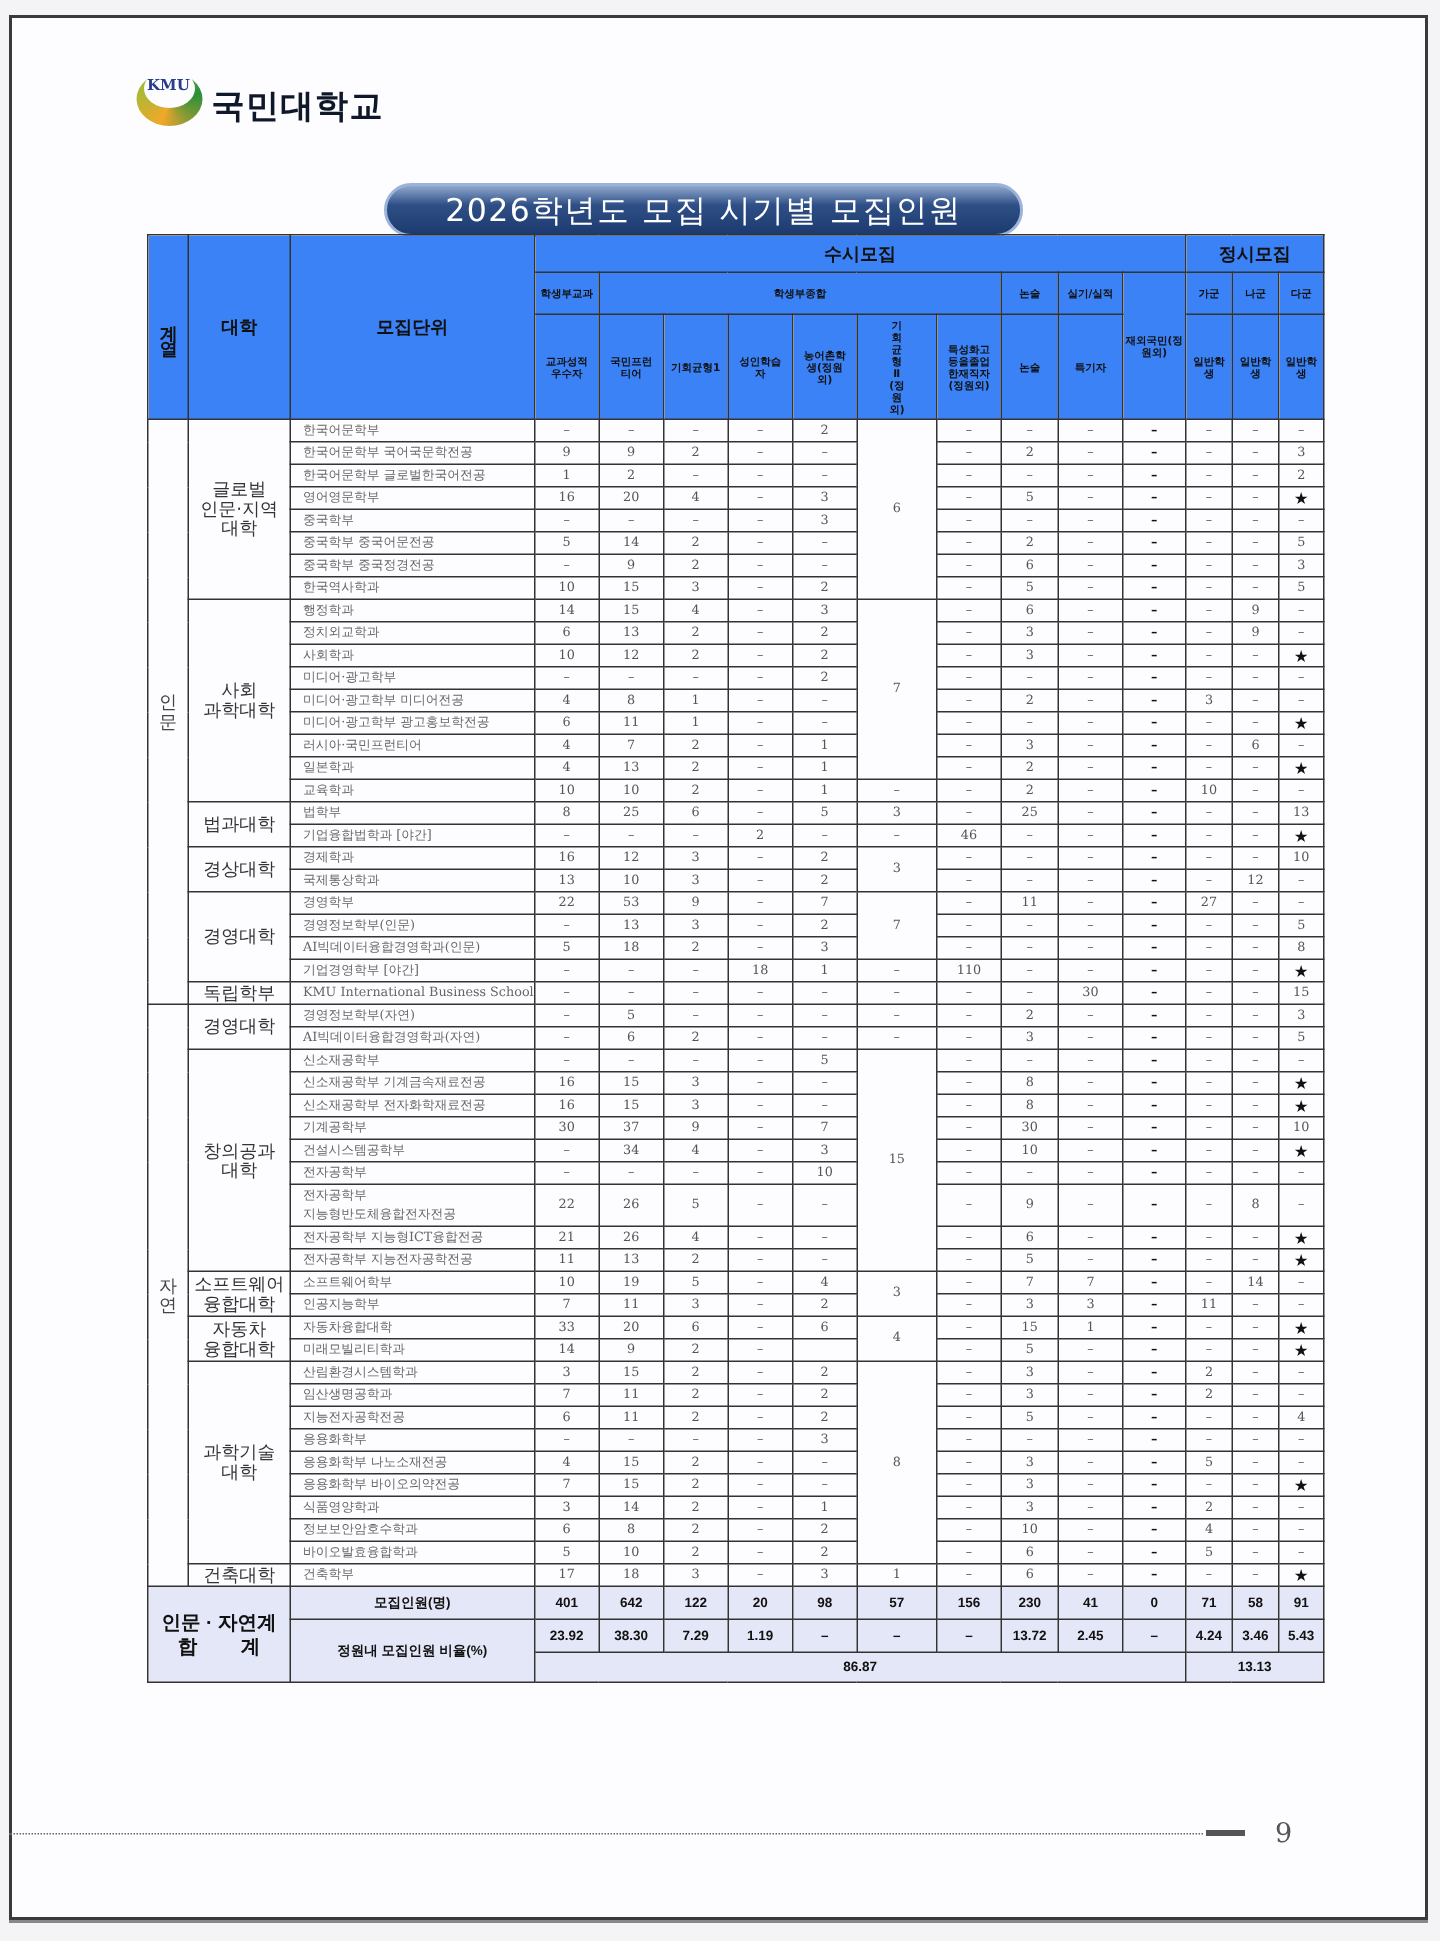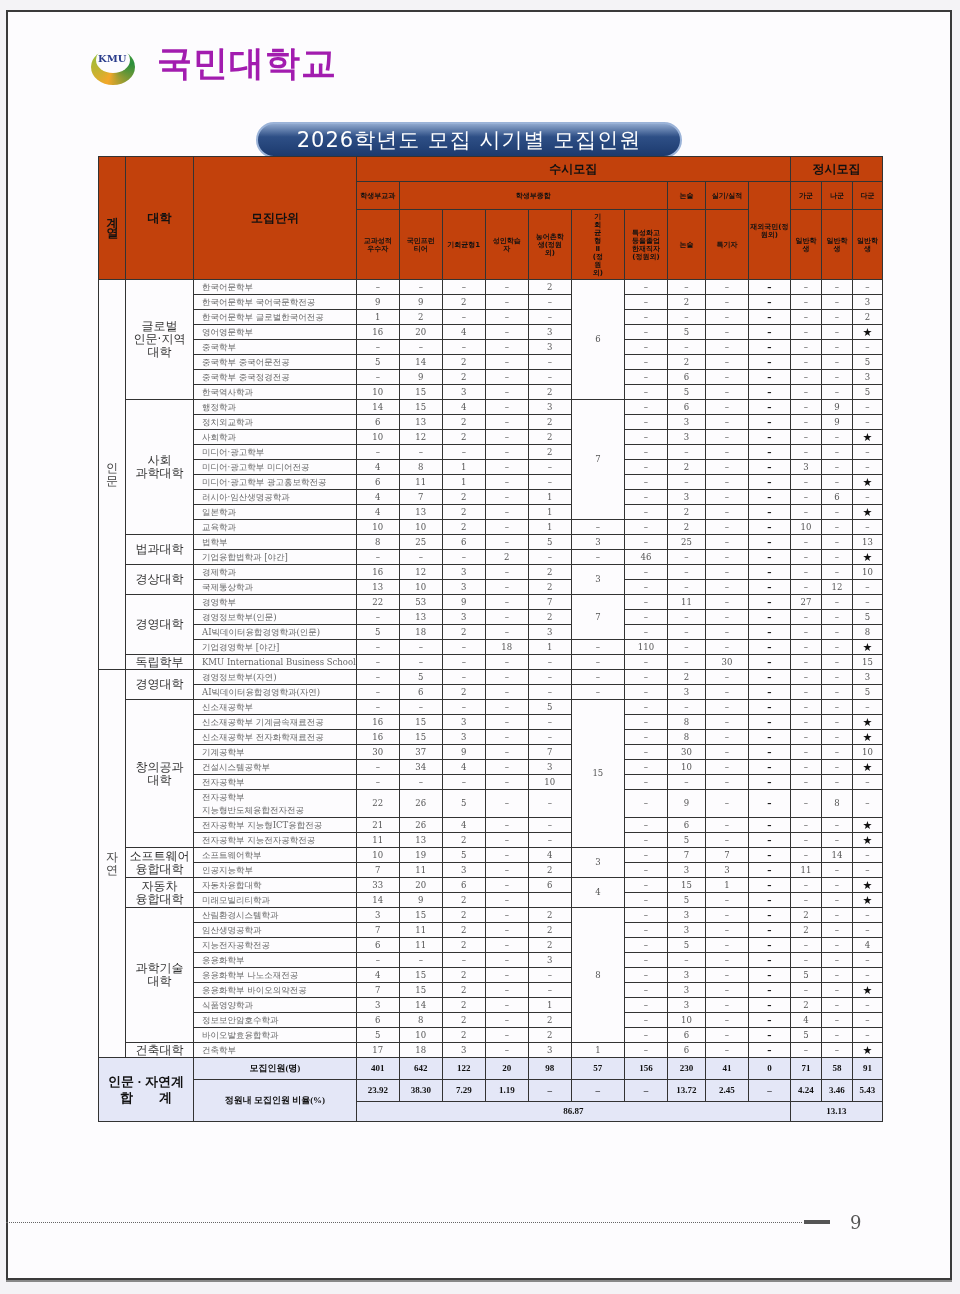--- a/index.html
+++ b/index.html
@@ -4,35 +4,35 @@
 <style>
   html,body{margin:0;padding:0;}
   body{width:960px;height:1294px;background:#f4f3f6;position:relative;overflow:hidden;font-family:"DejaVu Serif",serif;}
   .page{position:absolute;left:6px;top:10px;width:942px;height:1266px;background:#fdfcfe;border:2px solid #3a3a3a;box-shadow:0 2px 0 #888;}
   .logo{position:absolute;left:89px;top:40px;display:flex;align-items:flex-end;}
   .logo-mark{width:48px;height:46px;position:relative;}
   .logo-mark .swirl{position:absolute;left:2px;top:8px;width:44px;height:36px;border-radius:50%;
      background:conic-gradient(from 200deg,#f3a72a,#8fc13a,#2c8f3c,#f3a72a);}
   .logo-mark .inner{position:absolute;left:7px;top:6px;width:34px;height:26px;border-radius:50%;background:#fdfcfe;}
   .logo-mark .kmu{position:absolute;left:9px;top:12px;font-family:"DejaVu Serif",serif;font-size:10px;color:#2a3d8c;font-weight:bold;}
-  .logo-text{font-family:"DejaVu Sans",sans-serif;font-weight:bold;font-size:35px;color:#a21caf;margin-left:20px;letter-spacing:1px;}
+  .logo-text{font-family:"DejaVu Sans",sans-serif;font-weight:bold;font-size:22px;color:#0f172a;margin-left:4px;letter-spacing:1px;}
   .title-banner{position:absolute;left:256px;top:122px;width:426px;height:36px;border-radius:18px;
      background:linear-gradient(180deg,#8ea7cd 0%,#2e4f86 40%,#1c3a6e 100%);border:2px solid #9bb3d8;box-sizing:border-box;
      display:flex;align-items:center;justify-content:center;color:#fff;font-family:"DejaVu Sans",sans-serif;font-size:21px;letter-spacing:1px;}
   table.main{position:absolute;left:98px;top:156px;border-collapse:collapse;font-size:8.5px;color:#555;table-layout:fixed;}
   table.main td{border:1px solid #333;text-align:center;padding:0;height:14px;line-height:13px;overflow:hidden;}
-  .hd{background:#c2410c;color:#111;font-weight:bold;font-family:"DejaVu Sans",sans-serif;}
+  .hd{background:#3b82f6;color:#111;font-weight:bold;font-family:"DejaVu Sans",sans-serif;}
   .hd.big{font-size:12px;}
   .hd.sm{font-size:7px;line-height:8px;}
   .unit{text-align:left !important;padding-left:8px !important;color:#666;white-space:nowrap;}
   .col{font-family:"DejaVu Sans",sans-serif;font-size:12px;color:#333;line-height:15px;}
   .series{font-family:"DejaVu Sans",sans-serif;font-size:12px;color:#444;line-height:16px;}
   .dash-b{font-weight:bold;color:#111;}
   .star{color:#111;font-size:11px;}
-  .foot{background:#e4e7f7;color:#111;font-weight:bold;font-family:Liberation Serif, serif;font-size:9px;}
+  .foot{background:#e4e7f7;color:#111;font-weight:bold;font-family:Liberation Sans, sans-serif;font-size:9px;}
   .foot.label{font-size:13px;line-height:16px;}
   .thick-top td{border-top:2px solid #555;}
   .footer-line{position:absolute;left:6px;top:1222px;width:796px;border-top:1px dotted #666;}
   .footer-dash{position:absolute;left:804px;top:1220px;width:26px;height:4px;background:#555;}
   .page-num{position:absolute;left:850px;top:1212px;font-size:18px;color:#555;font-family:"DejaVu Serif",serif;}
 </style>
 </head>
 <body>
 
 <div class="page"></div>
@@ -311,21 +311,21 @@
         <td>–</td>
         <td>–</td>
         <td>–</td>
         <td>–</td>
         <td class="dash-b">–</td>
         <td>–</td>
         <td>–</td>
         <td class="star">★</td>
       </tr>
       <tr>
-        <td class="unit">러시아·임산생명공학과</td>
+        <td class="unit">러시아·국민프런티어</td>
         <td>4</td>
         <td>7</td>
         <td>2</td>
         <td>–</td>
         <td>1</td>
         <td>–</td>
         <td>3</td>
         <td>–</td>
         <td class="dash-b">–</td>
         <td>–</td>

